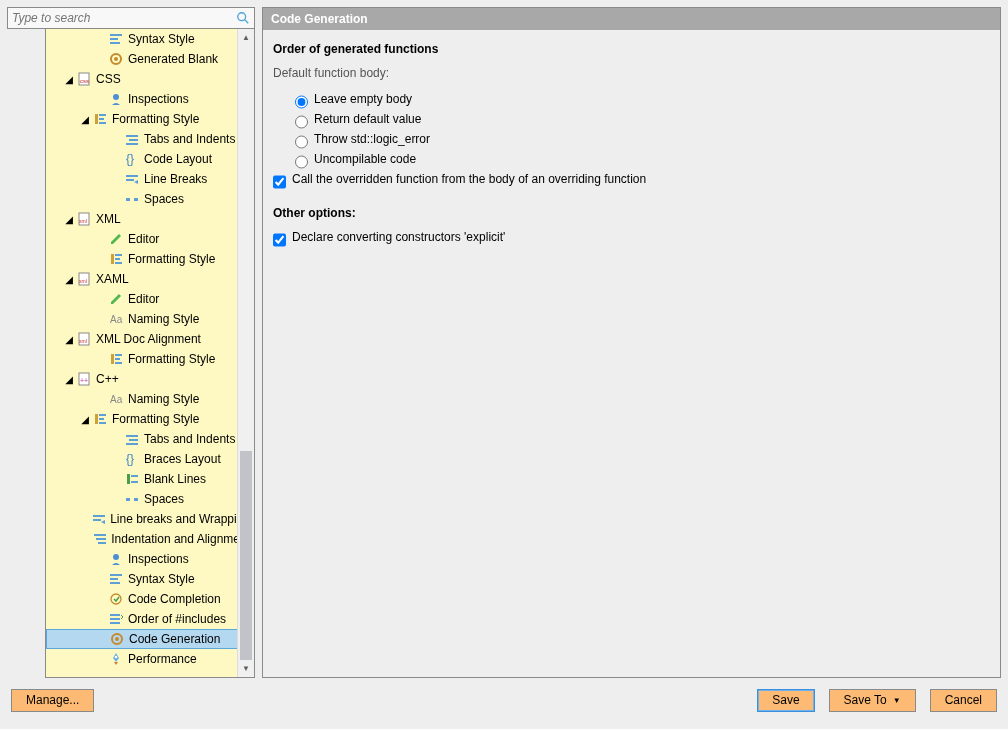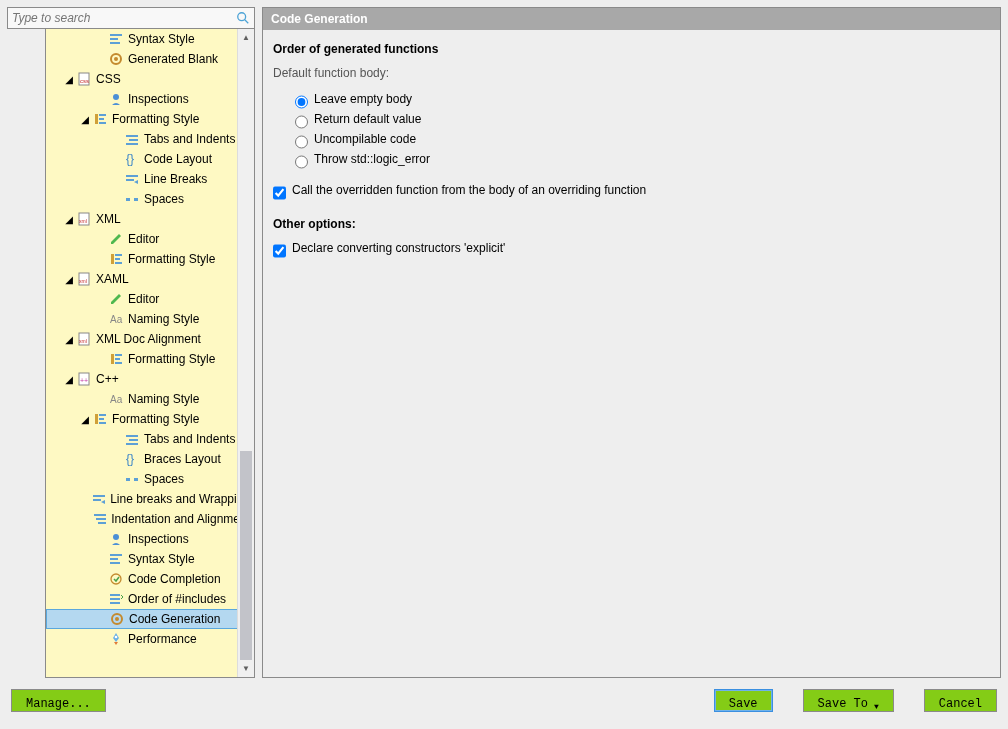--- a/index.html
+++ b/index.html
@@ -153,45 +153,45 @@
     color: #555;
     margin-bottom: 12px;
   }
   .radio-group { margin-left: 22px; }
   .radio-row, .check-row {
     display: flex; 
     height: 20px;
     gap: 6px;
   }
   .radio-row input, .check-row input { margin:0; }
-  .check-block { margin-top: 11px; }
+  .check-block { margin-top: 0; }
   .bottom-bar {
     height: 44px;
     display: flex;
     align-items: center;
     justify-content: space-between;
     padding: 0 4px;
   }
   .btn {
     height: 23px;
     border: 1px solid #8a8a8a;
-    background: #84cc16;
+    background: #fdba74;
     padding: 0 14px;
     font-size: 12px;
-    font-family: Liberation Mono, monospace;
+    font-family: Liberation Sans, sans-serif;
     cursor: pointer;
     display: inline-flex;
-    align-items: flex-end;
+    align-items: center;
     gap: 6px;
   }
   .btn.default {
     border: 1px solid #3b8fe0;
     box-shadow: inset 0 0 0 1px #6fb2ea;
   }
-  .right-btns { display:flex; gap: 30px; }
+  .right-btns { display:flex; gap: 14px; }
   .dropdown-arr { font-size: 8px; color: #000; }
 
   
   svg { display:block; }
 </style>
 </head>
 <body>
 
 <div class="root">
   <div class="main-area">
@@ -530,20 +530,37 @@
                   <span class="indent"></span>
                   <span class="indent"></span>
                   <span class="indent"></span>
                   <span class="expander"></span>
                   <span class="node-icon">
                     <svg width="14" height="14">
                       <text x="1" y="11" font-size="12" fill="#3a85c8">{}</text>
                     </svg>
                   </span>
                   <span class="tree-label">Braces Layout</span>
+                </div>
+              </li>
+            <li>
+                <div class="tree-row">
+                  <span class="indent"></span>
+                  <span class="indent"></span>
+                  <span class="indent"></span>
+                  <span class="indent"></span>
+                  <span class="expander"></span>
+                  <span class="node-icon">
+                    <svg width="14" height="14">
+                      <rect x="2" y="2" width="3" height="10" fill="#49a049"></rect>
+                      <rect x="6" y="3" width="7" height="2" fill="#5da0d6"></rect>
+                      <rect x="6" y="9" width="7" height="2" fill="#5da0d6"></rect>
+                    </svg>
+                  </span>
+                  <span class="tree-label">Blank Lines</span>
                 </div>
               </li>
             <li>
                 <div class="tree-row">
                   <span class="indent"></span>
                   <span class="indent"></span>
                   <span class="indent"></span>
                   <span class="indent"></span>
                   <span class="expander"></span>
                   <span class="node-icon">
@@ -704,25 +721,25 @@
           <label class="radio-row">
               <input type="radio" name="fb" checked="" style="">
               <span>Leave empty body</span>
             </label>
           <label class="radio-row">
               <input type="radio" name="fb" style="">
               <span>Return default value</span>
             </label>
           <label class="radio-row">
               <input type="radio" name="fb" style="">
-              <span>Uncompilable code</span>
+              <span>Throw std::logic_error</span>
             </label>
           <label class="radio-row">
               <input type="radio" name="fb" style="">
-              <span>Throw std::logic_error</span>
+              <span>Uncompilable code</span>
             </label>
         </div>
         <div class="check-block">
           <label class="check-row">
               <input type="checkbox" checked="" style="">
               <span>Call the overridden function from the body of an overriding function</span>
             </label>
         </div>
         <div style="height:14px"></div>
         <div class="section-title">Other options:</div>

